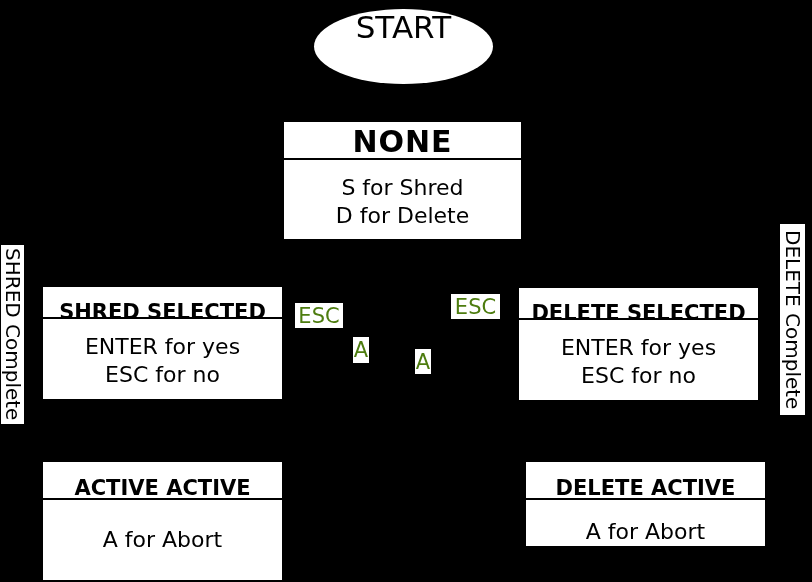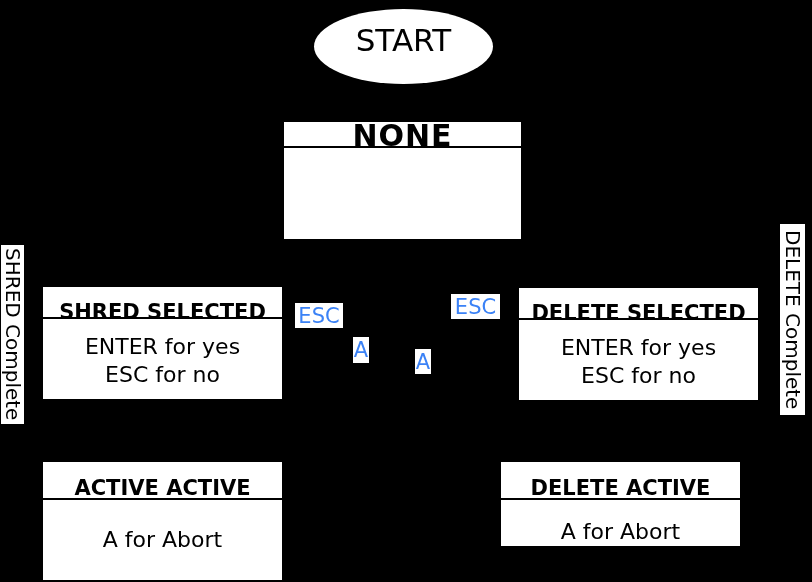--- a/index.html
+++ b/index.html
@@ -19,21 +19,21 @@
   
   .ellipse {
     position: absolute;
     left: 314px;
     top: 9px;
     width: 179px;
     height: 75px;
     background: #ffffff;
     border-radius: 50%;
     display: flex;
-    align-items: center;
+    align-items: flex-start;
     justify-content: center;
     font-size: 31px;
     padding-bottom: 14px;
     box-sizing: border-box;
   }
   
   .node {
     position: absolute;
     background: #ffffff;
     display: flex;
@@ -56,35 +56,35 @@
     flex-direction: column;
     align-items: center;
     justify-content: center;
     font-size: 22px;
     line-height: 28px;
     box-sizing: border-box;
   }
   .pad-body { padding-top: 4px; }
 
   #node-none { left: 284px; top: 122px; width: 237px; height: 117px; }
-  .none-title { height: 26px; font-size: 30px; padding-top: 3px; letter-spacing: 1px; }
+  .none-title { height: 38px; font-size: 30px; padding-top: 3px; letter-spacing: 1px; }
 
   #node-shred-selected  { left: 43px;  top: 287px; width: 239px; height: 112px; }
   #node-delete-selected { left: 519px; top: 288px; width: 239px; height: 112px; }
   .sel-title { height: 32px; font-size: 21px; padding-top: 20px; }
 
   #node-shred-active  { left: 43px;  top: 462px; width: 239px; height: 118px; }
-  #node-delete-active { left: 501px; top: 462px; width: 239px; height: 84px; gap: 17px; }
+  #node-delete-active { left: 526px; top: 462px; width: 239px; height: 84px; gap: 17px; }
   .act-title { height: 38px; font-size: 21px; padding-top: 16px; }
 
   
   .edge-label {
     position: absolute;
     background: #ffffff;
-    color: #3b82f6;
+    color: #4d7c0f;
     font-size: 21px;
     display: flex;
     align-items: center;
     justify-content: center;
     box-sizing: border-box;
   }
   #esc-left  { left: 295px; top: 303px; width: 48px; height: 25px; }
   #esc-right { left: 451px; top: 294px; width: 49px; height: 25px; }
   #a-left    { left: 353px; top: 337px; width: 16px; height: 26px; }
   #a-right   { left: 415px; top: 349px; width: 16px; height: 25px; }
@@ -109,20 +109,24 @@
 <body>
 
 <div class="stage">
 
   <div class="ellipse">
     <span>START</span>
   </div>
 
   <div class="node" id="node-none">
     <div class="node-title none-title">NONE</div>
+    <div class="node-body pad-body">
+      <div>S for Shred</div>
+      <div>D for Delete</div>
+    </div>
   </div>
 
   <div class="node" id="node-shred-selected">
     <div class="node-title sel-title">SHRED SELECTED</div>
     <div class="node-body pad-body">
       <div>ENTER for yes</div>
       <div>ESC for no</div>
     </div>
   </div>
 

